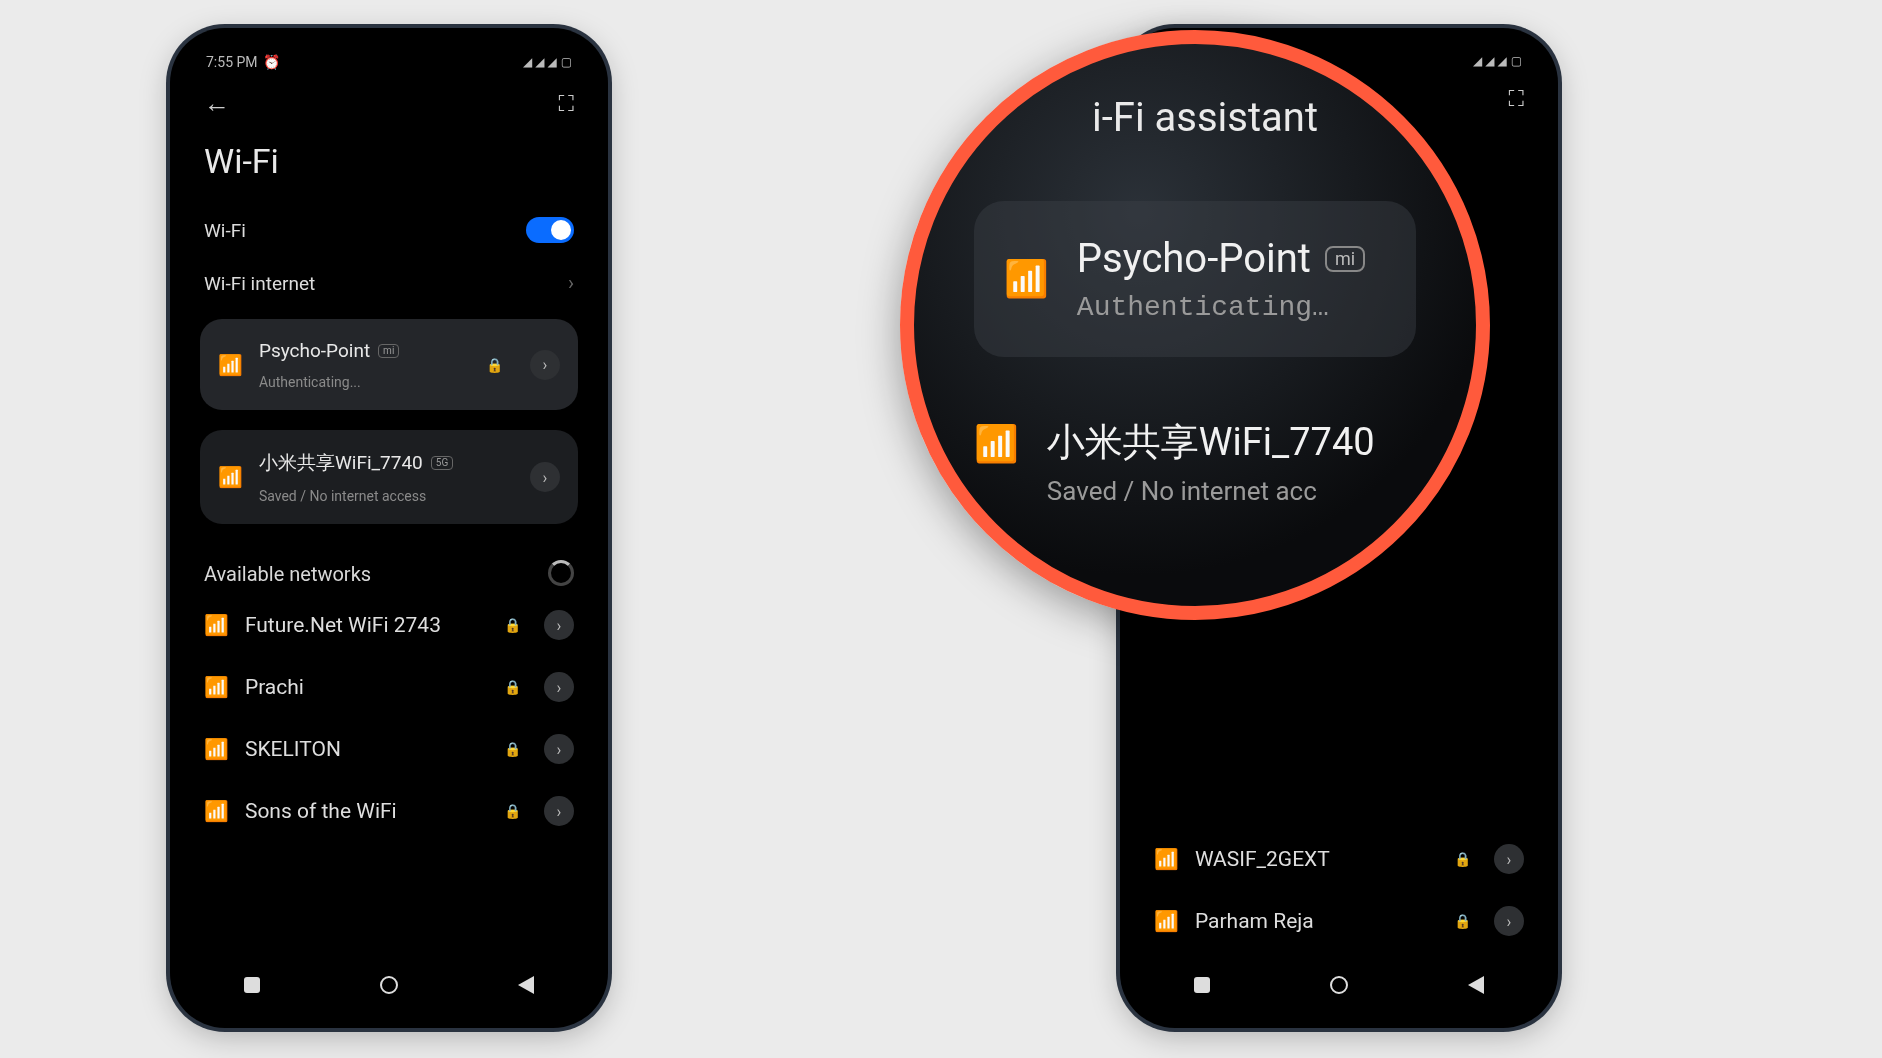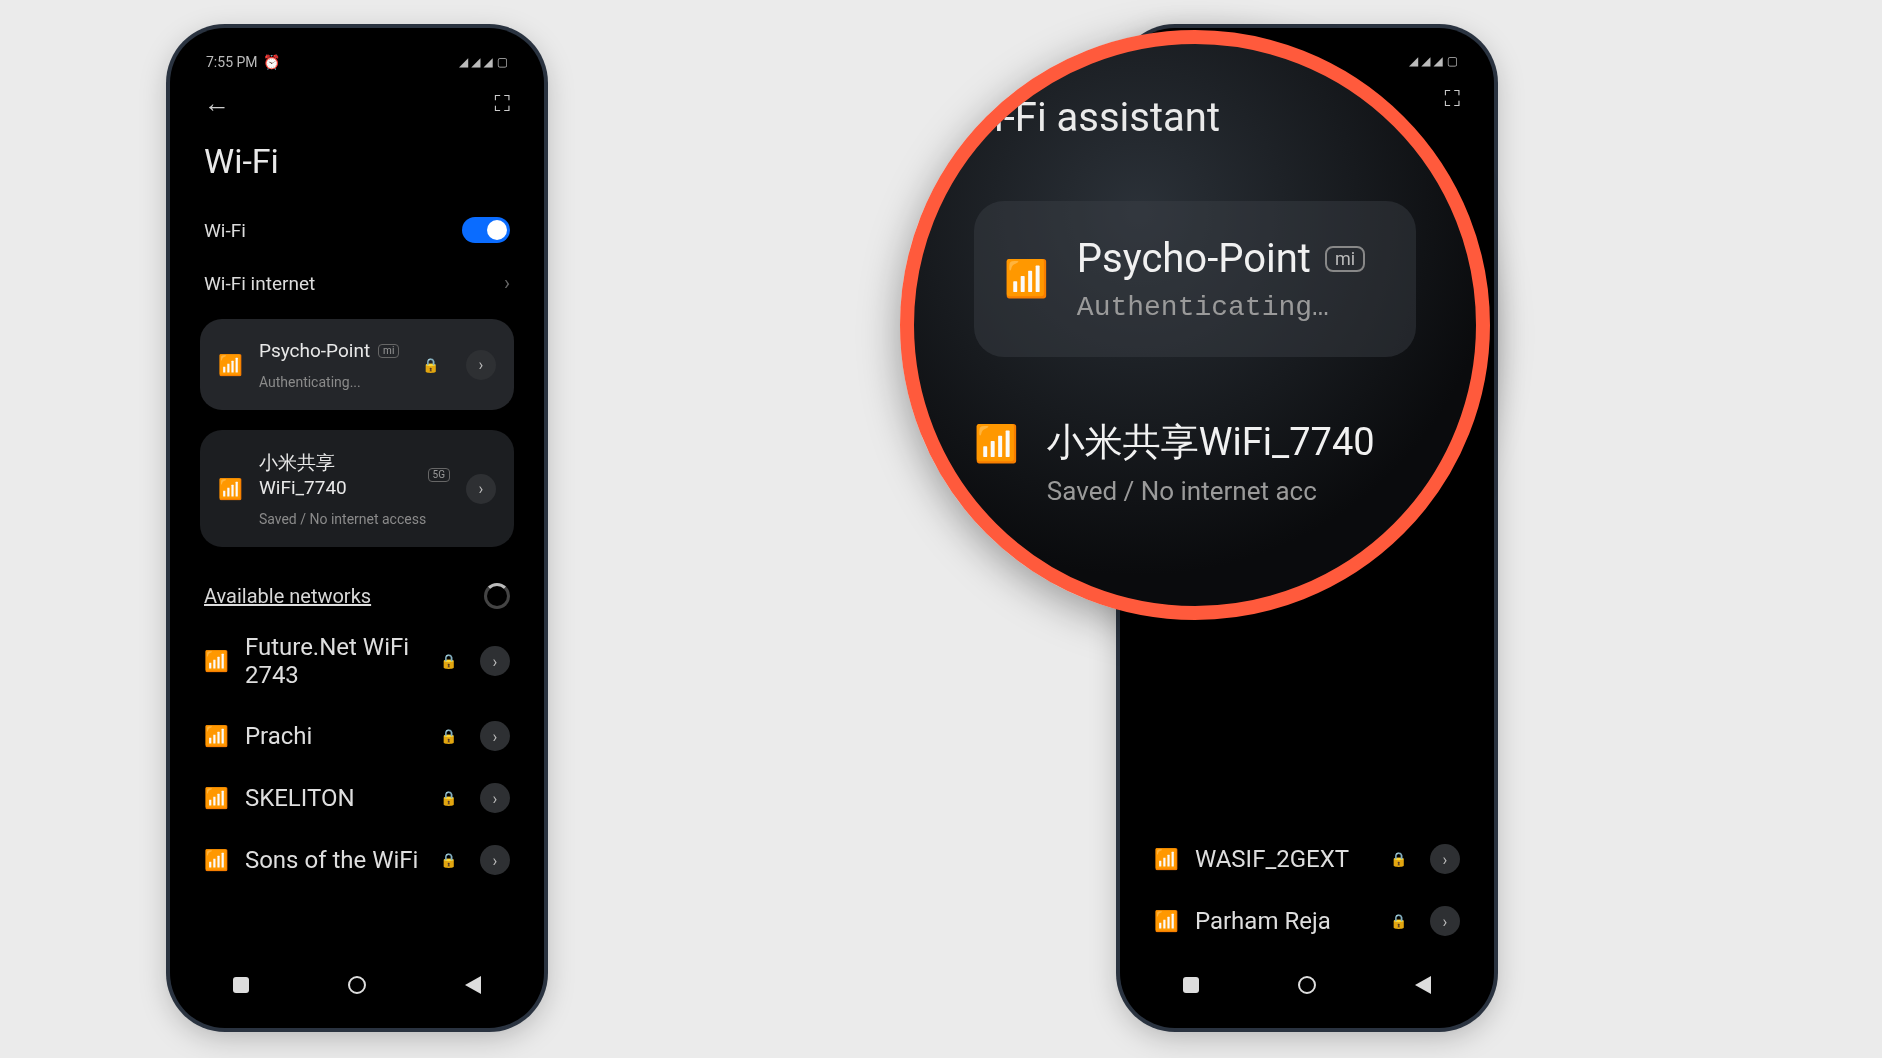--- a/index.html
+++ b/index.html
@@ -6,21 +6,21 @@
   body {
     background: #ebebeb;
     font-family: -apple-system, BlinkMacSystemFont, "Segoe UI", Roboto, sans-serif;
     width: 1882px;
     height: 1058px;
     overflow: hidden;
     position: relative;
   }
   .phone {
     position: absolute;
-    width: 374px;
+    width: 438px;
     height: 1000px;
     border-radius: 55px;
     background: #000;
     box-shadow: 0 0 0 4px #2a3340, 0 8px 30px rgba(0,0,0,0.25);
   }
   .phone.left  { left: 170px;  top: 28px; }
   .phone.right { left: 1120px; top: 28px; }
 
   .screen {
     position: absolute;
@@ -88,34 +88,33 @@
     border-radius:4px; padding:1px 4px; line-height:1;
   }
   .lock-ico{ color:#aaa; font-size:14px; margin-right:10px;}
   .circle-btn{
     width:30px;height:30px;border-radius:50%;
     background:#2e3033; display:flex;align-items:center;justify-content:center;
     color:#bbb; font-size:16px;
   }
 
   .section-head{
-    display:flex;align-items:center;justify-content:space-between;
+    display:flex;align-items:flex-end;justify-content:space-between;
     padding: 26px 20px 8px;
-    text-decoration: underline;
   }
   .section-title{ font-size:20px; color:#d8d8d8; }
   .spinner{
     width:26px;height:26px;border:3px solid #444;border-top-color:#bbb;
     border-radius:50%;
   }
   .list-row{
     display:flex;align-items:center;gap:16px;
     padding:16px 20px;
   }
-  .list-name{flex:1;font-size:24px;color:#dedede;}
+  .list-name{flex:1;font-size:21px;color:#dedede;}
   .list-actions{display:flex;align-items:center;gap:12px;}
 
   .nav-bar{
     margin-top:auto;
     display:flex;justify-content:space-around;align-items:center;
     padding:18px 0 20px;
     color:#ddd;font-size:20px;
   }
   .nav-sq{width:16px;height:16px;background:#ddd;border-radius:3px;}
   .nav-ci{width:18px;height:18px;border:2px solid #ddd;border-radius:50%;}
@@ -131,21 +130,21 @@
     overflow:hidden;
     background:radial-gradient(circle at 40% 30%, #2b3138 0%, #0a0b0d 70%);
     box-shadow:0 10px 40px rgba(0,0,0,0.35);
   }
   .zoom-inner{
     position:absolute; inset:0;
     color:#e8e8e8;
     padding:40px 60px 0 60px;
   }
   .z-title{
-    font-size:40px; color:#eaeaea; margin:10px 0 60px 20px;
+    font-size:40px; color:#eaeaea; margin:10px 0 60px 20px;text-align:center;
   }
   .z-card{
     background:rgba(60,65,72,0.45);
     border-radius:30px;
     padding:34px 30px;
     display:flex;align-items:center;gap:28px;
     margin-bottom:30px;
   }
   .z-wifi{ font-size:36px;color:#e8e8e8;}
   .z-body{}

